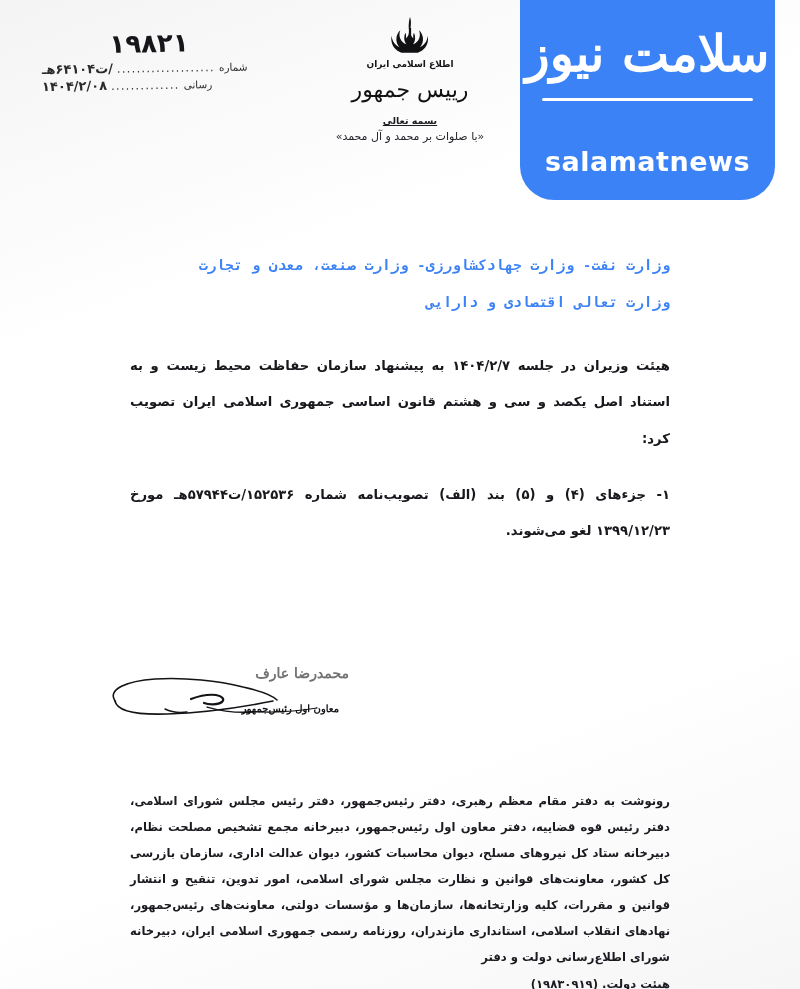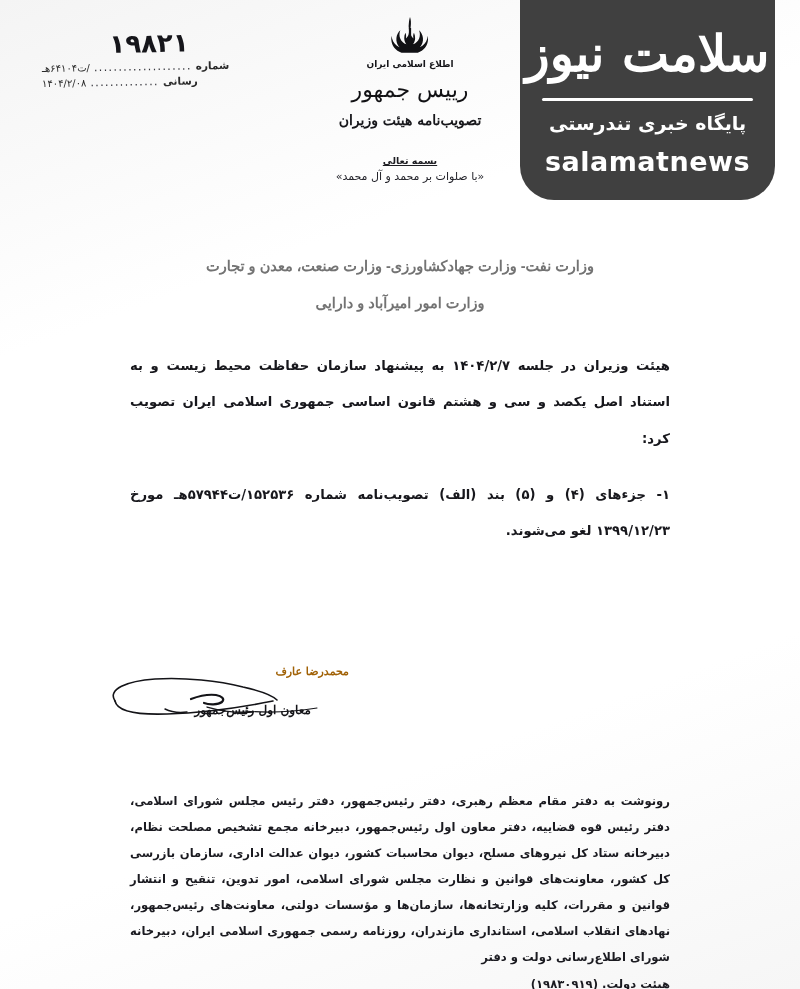--- a/index.html
+++ b/index.html
@@ -54,32 +54,32 @@
     align-items: baseline;
     justify-content: flex-end;
     gap: 4px;
     font-size: 10px;
     color: #2a2a2a;
     margin-top: 2px;
     transform: rotate(-1deg);
   }
   .stamp-label {
     font-size: 10.5px;
-    font-weight: 700;
+    font-weight: 400;
     min-width: 26px;
     text-align: left;
   }
   .stamp-dots {
     letter-spacing: 1.4px;
     font-size: 11px;
     color: #33333a;
   }
   .stamp-value {
-    font-size: 10px;
-    font-weight: 400;
+    font-size: 13px;
+    font-weight: 700;
     white-space: nowrap;
   }
 
   
   .letterhead {
     position: absolute;
     left: 300px;
     top: 14px;
     width: 220px;
     text-align: center;
@@ -128,21 +128,21 @@
     color: #23232a;
   }
 
   
   .news-logo {
     position: absolute;
     right: 25px;
     top: 0;
     width: 255px;
     height: 200px;
-    background: #404040;
+    background: #3b82f6;
     border-radius: 0 0 34px 34px;
     overflow: hidden;
   }
   .logo-script {
     position: absolute;
     top: 6px;
     right: 0;
     left: 0;
     height: 96px;
     color: #ffffff;
@@ -192,26 +192,25 @@
   .doc-body {
     position: absolute;
     left: 130px;
     right: 130px;
     top: 248px;
     direction: rtl;
     text-align: right;
   }
 
   .recipients {
-    text-align: center;
     font-size: 14.5px;
     font-weight: 700;
-    color: #737373;
+    color: #3b82f6;
     line-height: 2.55;
-    font-family: Liberation Sans, sans-serif;
+    font-family: Liberation Mono, monospace;
     letter-spacing: -0.3px;
   }
 
   .para {
     font-size: 13.2px;
     font-weight: 600;
     color: #17171c;
     line-height: 2.75;
     text-align: justify;
     text-align-last: right;
@@ -235,31 +234,31 @@
     top: 0;
     width: 260px;
     height: 86px;
     direction: rtl;
     text-align: center;
   }
   .sig-name {
     position: absolute;
     top: 10px;
     right: 6px;
-    font-size: 11px;
-    font-weight: 700;
-    color: #a16207;
+    font-size: 14px;
+    font-weight: 700;
+    color: #737373;
     font-family: "DejaVu Serif", serif;
     white-space: nowrap;
   }
   .sig-title {
     position: absolute;
     top: 48px;
-    right: 44px;
-    font-size: 12px;
+    right: 16px;
+    font-size: 10px;
     font-weight: 700;
     color: #141418;
     font-family: "DejaVu Serif", serif;
     white-space: nowrap;
   }
   .sig-scribble {
     position: absolute;
     left: 0;
     top: 4px;
     width: 260px;
@@ -309,35 +308,33 @@
 
   <div class="letterhead">
     <svg class="emblem" viewBox="0 0 64 66">
       <g fill="#111114">
         <path d="M32 4c1.6 4.4 1.7 9.2 1.1 14.2-.4 3.4-.9 6.6-.5 9.9.4 3.6 2.1 6.6 4.6 8.6-.6-3.1-.4-6.1.8-8.8 1.3 2.6 1.9 5.4 1.8 8.4-.1 3.6-1.2 6.8-3.3 9.4 4.4-1.5 7.7-4.6 9.4-8.9 1.6-4 1.5-8.3-.2-12.4 3.4 3.1 5.5 7 6 11.6.6 5.3-1.1 10.2-4.7 14.1 5.7-2.4 9.6-6.8 11.2-12.8.4-1.5.6-3 .7-4.6.5 1.9.7 3.8.6 5.8-.5 9.4-6.6 17.2-15.6 20H19.1C10.1 55.7 4 47.9 3.5 38.5c-.1-2 .1-3.9.6-5.8.1 1.6.3 3.1.7 4.6 1.6 6 5.5 10.4 11.2 12.8-3.6-3.9-5.3-8.8-4.7-14.1.5-4.6 2.6-8.5 6-11.6-1.7 4.1-1.8 8.4-.2 12.4 1.7 4.3 5 7.4 9.4 8.9-2.1-2.6-3.2-5.8-3.3-9.4-.1-3 .5-5.8 1.8-8.4 1.2 2.7 1.4 5.7.8 8.8 2.5-2 4.2-5 4.6-8.6.4-3.3-.1-6.5-.5-9.9C30.3 13.2 30.4 8.4 32 4z"></path>
         <path d="M30.3 20.8h3.4v30.4h-3.4z"></path>
       </g>
     </svg>
     <div class="lh-country">اطلاع اسلامی ایران</div>
     <div class="lh-president">رییس جمهور</div>
-    <div class="lh-subtitle">تصویب‌نامه هیئت وزیران</div>
     <div class="lh-basmala">بسمه تعالی</div>
     <div class="lh-salavat">«با صلوات بر محمد و آل محمد»</div>
   </div>
 
   <div class="news-logo">
     <div class="logo-script">سلامت نیوز</div>
     <div class="logo-rule"></div>
-    <div class="logo-tagline">پایگاه خبری تندرستی</div>
     <div class="logo-latin">salamatnews</div>
   </div>
 
   <div class="doc-body">
     <div class="recipients">وزارت نفت- وزارت جهادکشاورزی- وزارت صنعت، معدن و تجارت</div>
-    <div class="recipients">وزارت امور امیرآباد و دارایی</div>
+    <div class="recipients">وزارت تعالی اقتصادی و دارایی</div>
 
     <div class="para intro">هیئت وزیران در جلسه ۱۴۰۴/۲/۷ به پیشنهاد سازمان حفاظت محیط زیست و به استناد اصل یکصد و سی و هشتم قانون اساسی جمهوری اسلامی ایران تصویب کرد:</div>
 
     <div class="para clause">۱- جزءهای (۴) و (۵) بند (الف) تصویب‌نامه شماره ۱۵۲۵۳۶/ت۵۷۹۴۴هـ مورخ ۱۳۹۹/۱۲/۲۳ لغو می‌شوند.</div>
   </div>
 
   <div class="signature-area">
     <div class="sig-wrap">
       <svg class="sig-scribble" viewBox="0 0 260 70">
         <g fill="none" stroke="#141418" stroke-linecap="round">

